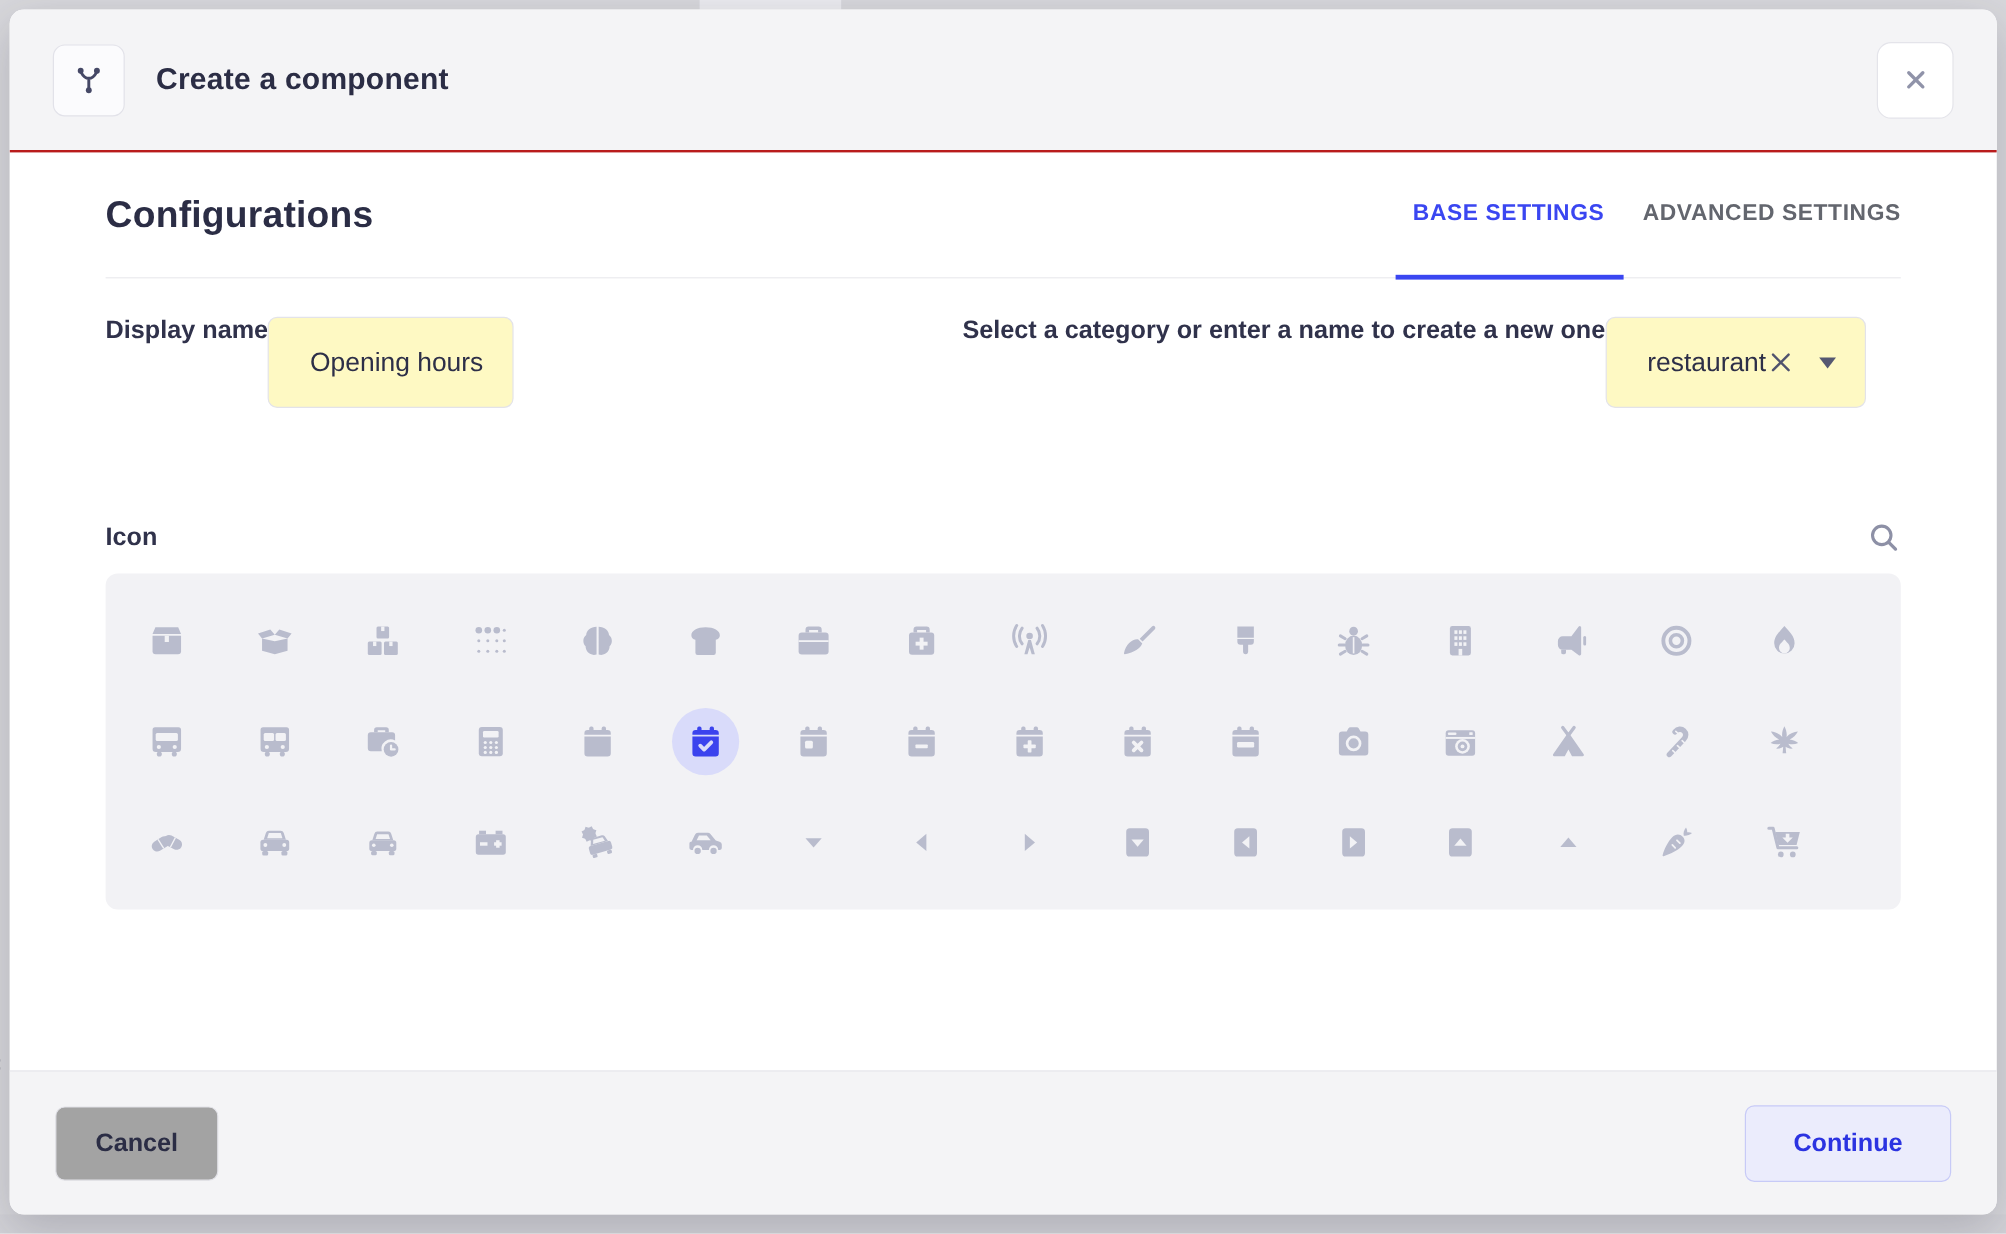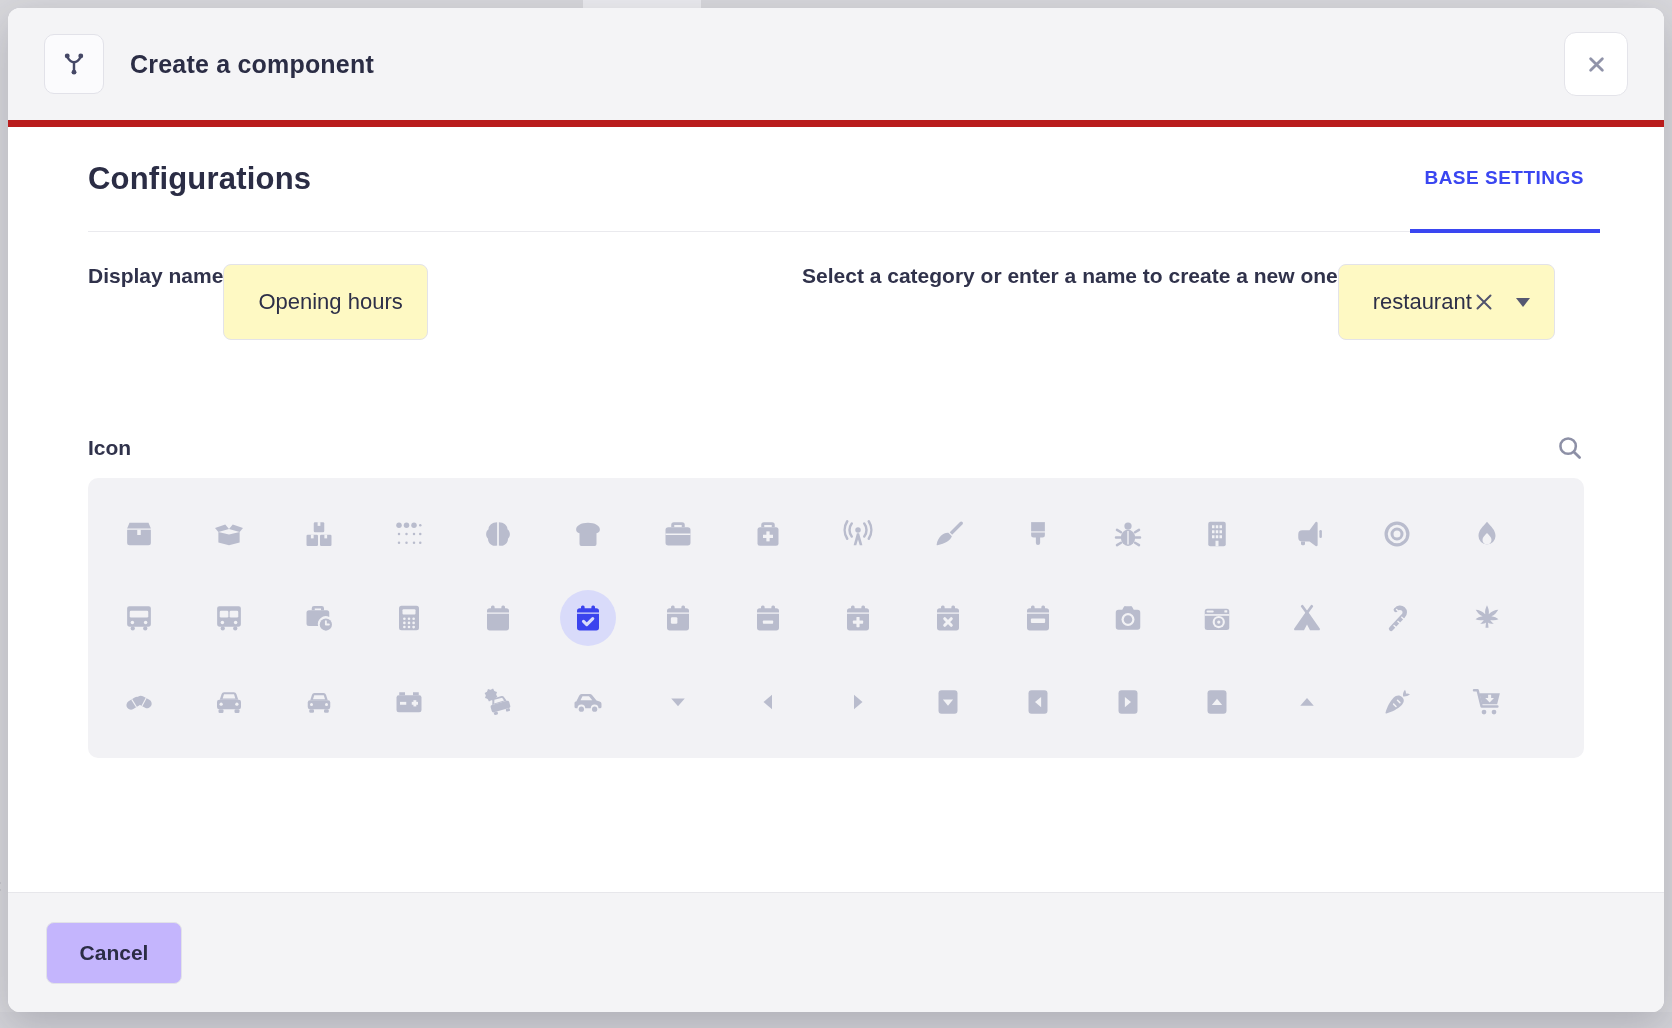--- a/index.html
+++ b/index.html
@@ -14,21 +14,21 @@
   .backdrop-top-patch{position:absolute;top:0;left:583px;width:118px;height:8px;background:#ececf0;}
   .backdrop-bottom{position:absolute;left:0;bottom:0;width:100%;height:16px;background:#d3d3d8;}
 
   
   .modal{
     position:absolute;left:8px;top:8px;width:1656px;height:1004px;
     background:#ffffff;border-radius:12px;overflow:hidden;
     box-shadow:0 12px 40px rgba(40,40,60,.22);
   }
   .modal-header{
-    height:119px;background:#f4f4f6;border-bottom:7px solid #b91c1c;
+    height:119px;background:#f4f4f6;border-bottom:2px solid #b91c1c;
     display:flex;align-items:center;padding:0 36px;box-sizing:border-box;
   }
   .header-iconbox{
     width:58px;height:58px;border:1px solid #e2e2e9;border-radius:10px;
     background:#fbfbfd;display:flex;align-items:center;justify-content:center;color:#454866;
     flex:0 0 auto;
   }
   .header-title{margin-left:26px;font-size:25px;font-weight:700;color:#2b2d45;letter-spacing:.2px;}
   .close-btn{
     margin-left:auto;width:62px;height:62px;background:#fff;border:1px solid #e4e4ea;
@@ -90,21 +90,21 @@
   .icon-cell.selected .cuts{stroke:#d9dbfa;}
   .stk{stroke:currentColor;fill:none;stroke-linecap:round;stroke-linejoin:round;stroke-width:2;}
 
   .modal-footer{
     position:absolute;left:0;right:0;bottom:0;height:120px;background:#f4f4f6;
     border-top:1px solid #e7e7eb;display:flex;align-items:center;justify-content:space-between;
     padding:0 38px;box-sizing:border-box;
   }
   .btn{border-radius:8px;font-size:21px;font-weight:700;cursor:pointer;
        font-family:"Liberation Sans","DejaVu Sans",sans-serif;}
-  .btn-cancel{width:136px;height:62px;background:#c4b5fd;border:1px solid #e2e2e8;color:#2b2d45;}
+  .btn-cancel{width:136px;height:62px;background:#a3a3a3;border:1px solid #e2e2e8;color:#2b2d45;}
   .btn-continue{width:172px;height:64px;background:#ebecfc;border:1px solid #c7caf7;color:#2b33e1;}
 </style>
 </head>
 <body>
 
 <div class="backdrop-strip" id="backdrop-strip">
     <span style="top: 40px; color: rgb(180, 180, 188);">e</span>
     <span style="top: 100px; color: rgb(180, 180, 188);">n</span>
     <span style="top: 408px; color: rgb(180, 180, 188);">e</span>
     <span style="top: 748px; color: rgb(180, 180, 188);">n</span>
@@ -132,20 +132,21 @@
       </svg>
     </div>
   </div>
 
   <div class="modal-body">
 
     <div class="config-row">
       <div class="config-title">Configurations</div>
       <div class="tabs">
         <div class="tab active" id="tab-0">BASE SETTINGS</div>
+        <div class="tab" id="tab-1">ADVANCED SETTINGS</div>
       </div>
     </div>
 
     <div class="fields-row">
       <div class="field field-display">
         <div class="field-label">Display name</div>
         <div class="input">
           <div class="input-value">Opening hours</div>
         </div>
       </div>
@@ -565,15 +566,16 @@
             <circle cx="17.6" cy="20" r="1.9"></circle>
             <path class="cut" d="M12.9 6.2h2.4v2.6h2.3l-3.5 3.5-3.5-3.5h2.3z"></path>
           </svg>
         </div>
       </div>
 
   </div>
 
   <div class="modal-footer">
     <button class="btn btn-cancel">Cancel</button>
+    <button class="btn btn-continue">Continue</button>
   </div>
 
 </div>
 
 </body></html>

